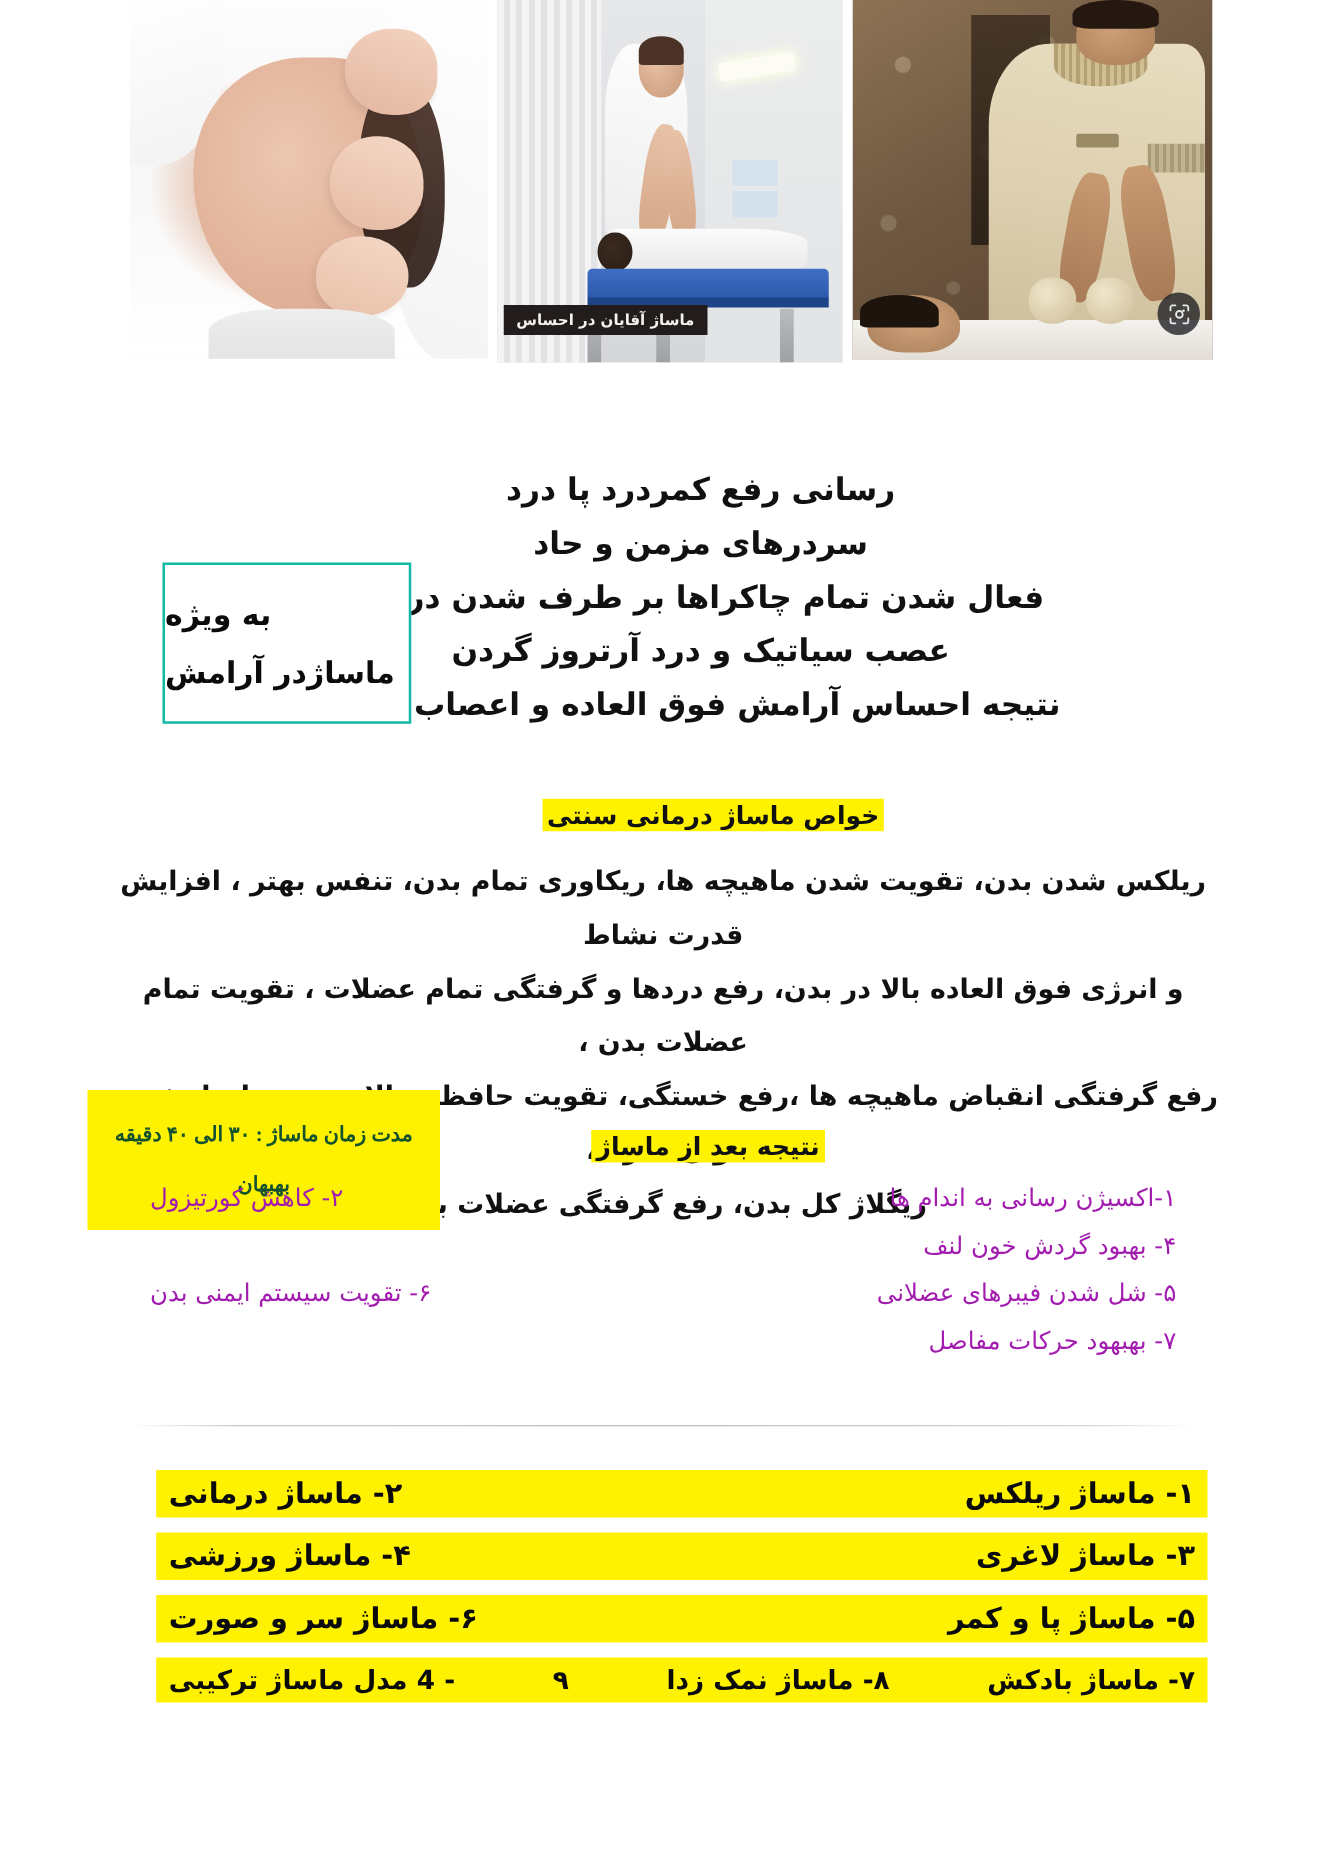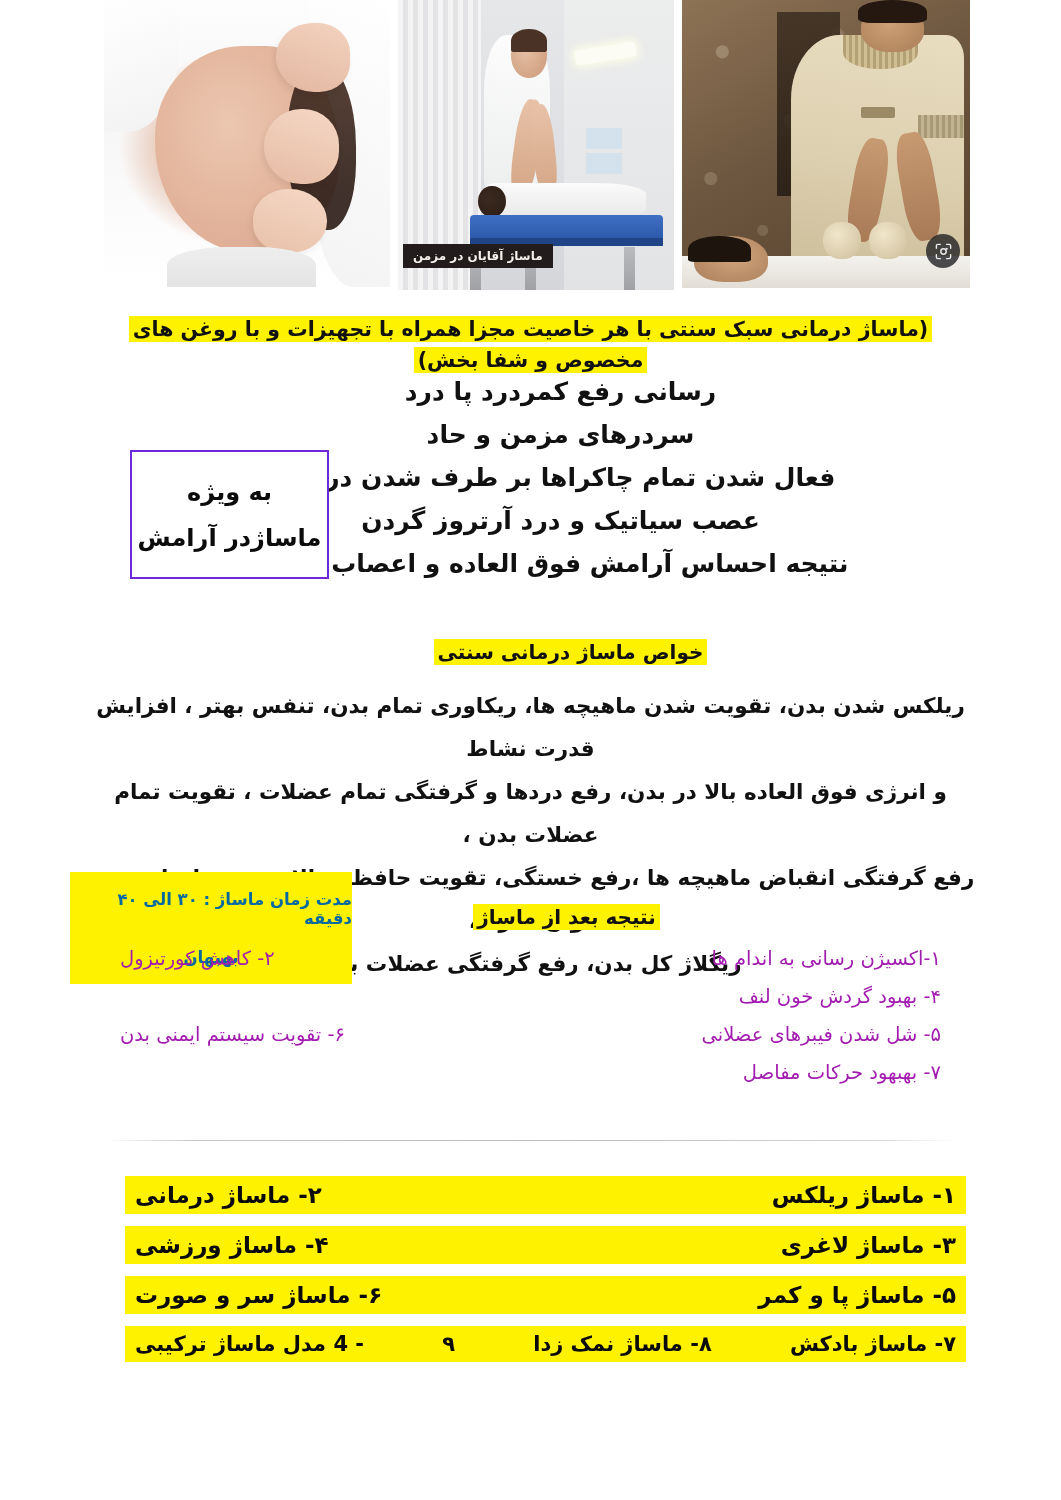--- a/index.html
+++ b/index.html
@@ -303,24 +303,24 @@
     font-size: 25px;
     font-weight: 700;
     line-height: 1.72;
     letter-spacing: -.2px;
     color:#111;
   }
 
   .note-box {
     position:absolute; top:158px; left:130px;
     width: 195px; height: 125px;
-    border: 2px solid #6d28d9;
+    border: 2px solid #14b8a6;
     background:#fff;
     display:flex; flex-direction:column;
-    align-items:center; justify-content:center;
+    align-items:flex-end; justify-content:center;
     gap: 22px;
   }
   .note-box .nb-line {
     font-size: 24px;
     font-weight: 800;
     line-height:1;
     color:#0b0b0b;
   }
 
   .heading-props {
@@ -344,21 +344,21 @@
   }
 
   .time-box {
     position:absolute; top:580px; left:70px;
     width: 282px; height: 112px;
     background:#FFF200;
     display:flex; flex-direction:column;
     align-items:center; justify-content:center;
     gap: 20px;
   }
-  .time-box .tb-line { font-size: 16.5px; font-weight: 800; color:#0369a1; }
+  .time-box .tb-line { font-size: 16.5px; font-weight: 800; color:#14532d;font-family:Liberation Serif, serif; }
 
   .heading-after {
     position:absolute; top:613px; right:0; left:0;
     text-align:center;
     padding-left: 72px;
   }
   .heading-after .h { font-size: 20px; font-weight: 800; }
 
   .results {
     position:absolute; top:655px; right:120px; left:120px;
@@ -440,21 +440,21 @@
     <div class="p2-hair"></div>
     <div class="p2-arm"></div>
     <div class="p2-arm2"></div>
     <div class="p2-client"></div>
     <div class="p2-client-head"></div>
     <div class="p2-table"></div>
     <div class="p2-table-dark"></div>
     <div class="p2-legs"></div>
     <div class="p2-legs2"></div>
     <div class="p2-legs3"></div>
-    <div class="p2-caption">ماساژ آقایان در مزمن</div>
+    <div class="p2-caption">ماساژ آقایان در احساس</div>
   </div>
 
   <div class="photo photo-3">
     <div class="p3-bg"></div>
     <div class="p3-wallpaper"></div>
     <div class="p3-darkpanel"></div>
     <div class="p3-therapist"></div>
     <div class="p3-collar"></div>
     <div class="p3-badge"></div>
     <div class="p3-sleeve"></div>
@@ -477,23 +477,20 @@
         <circle cx="12" cy="12" r="3.4" fill="none" stroke="#e8eaed" stroke-width="1.8"></circle>
         <circle cx="16.2" cy="8.4" r="1.25" fill="#e8eaed"></circle>
       </svg>
     </div>
   </div>
 
 </div>
 
 <div class="sheet">
 
-  <div class="banner">
-    <span class="txt hl">(ماساژ درمانی سبک سنتی با هر خاصیت مجزا همراه با تجهیزات و با روغن های مخصوص و شفا بخش)</span>
-  </div>
 
   <div class="bullets">
     <div class="line">رسانی رفع کمردرد پا درد</div>
     <div class="line">سردرهای مزمن و حاد</div>
     <div class="line">فعال شدن تمام چاکراها بر طرف شدن دردها</div>
     <div class="line">عصب سیاتیک و درد آرتروز گردن</div>
     <div class="line">نتیجه احساس آرامش فوق العاده و اعصاب آرام</div>
   </div>
 
   <div class="note-box">

